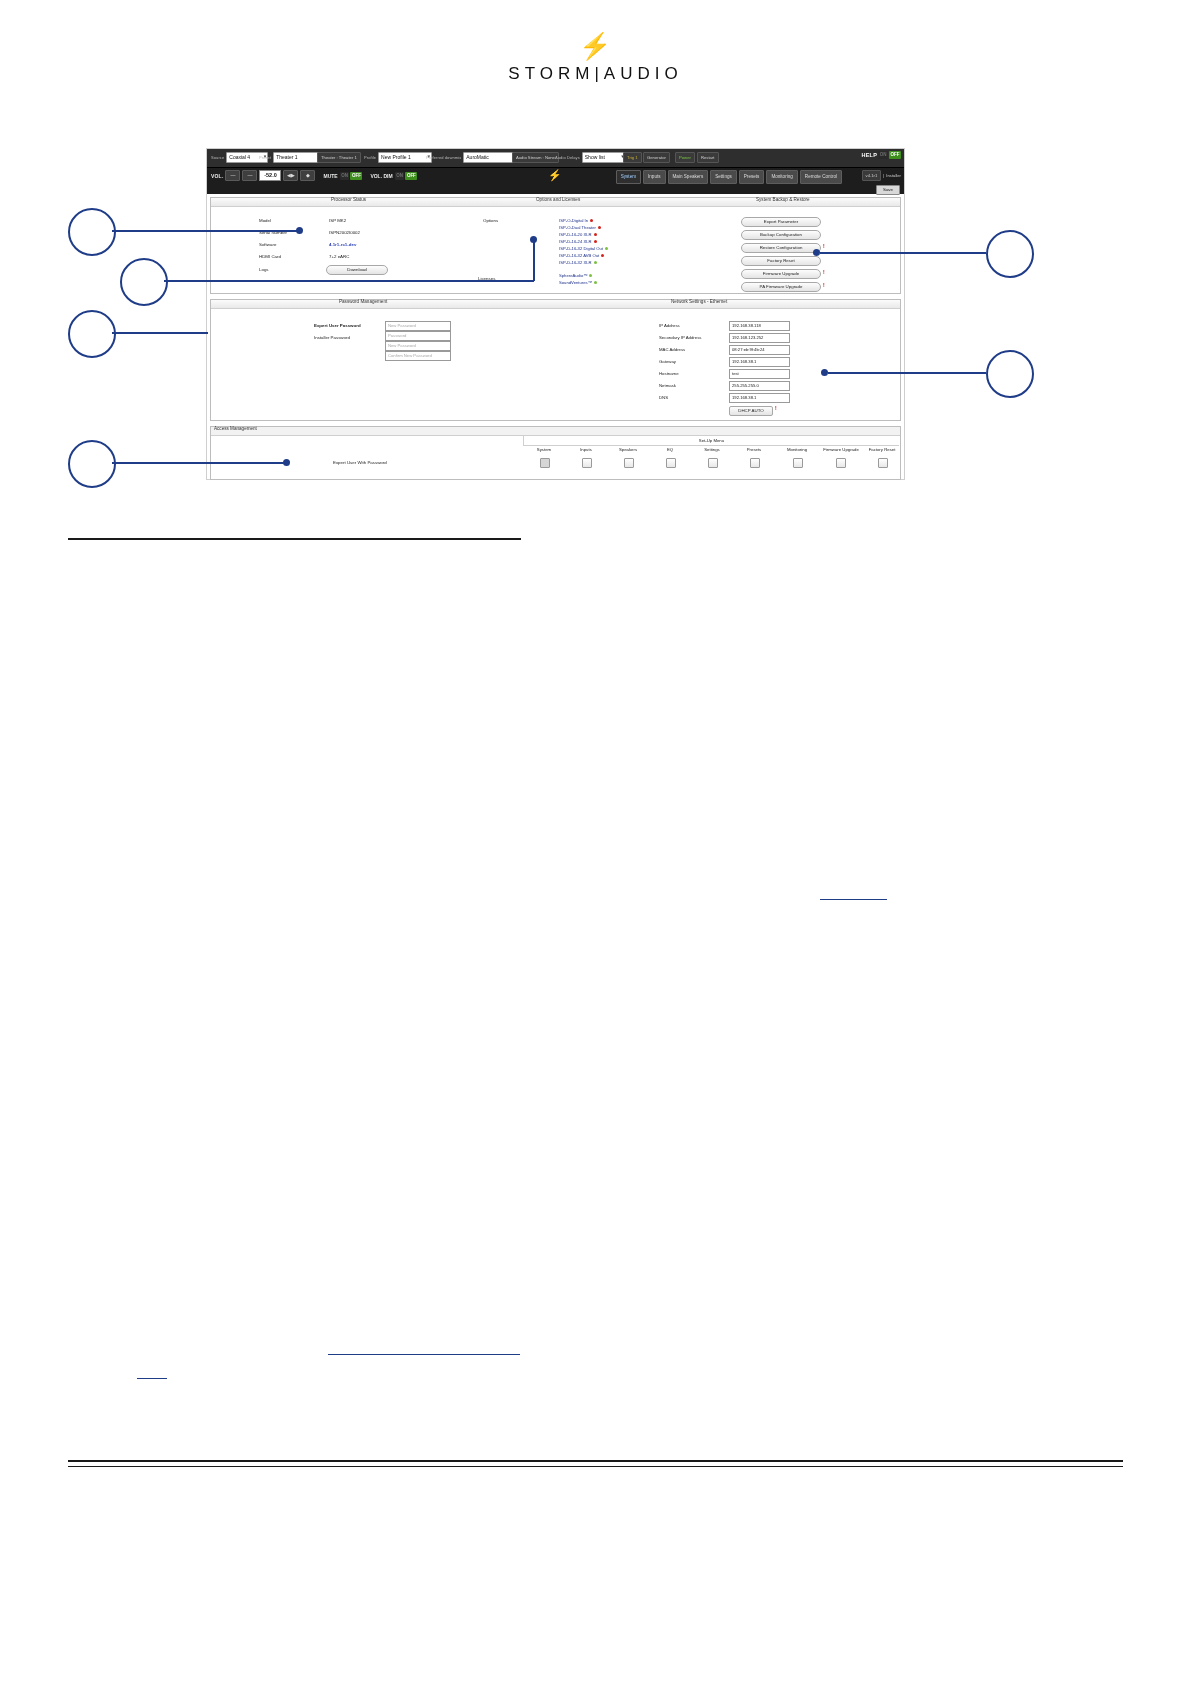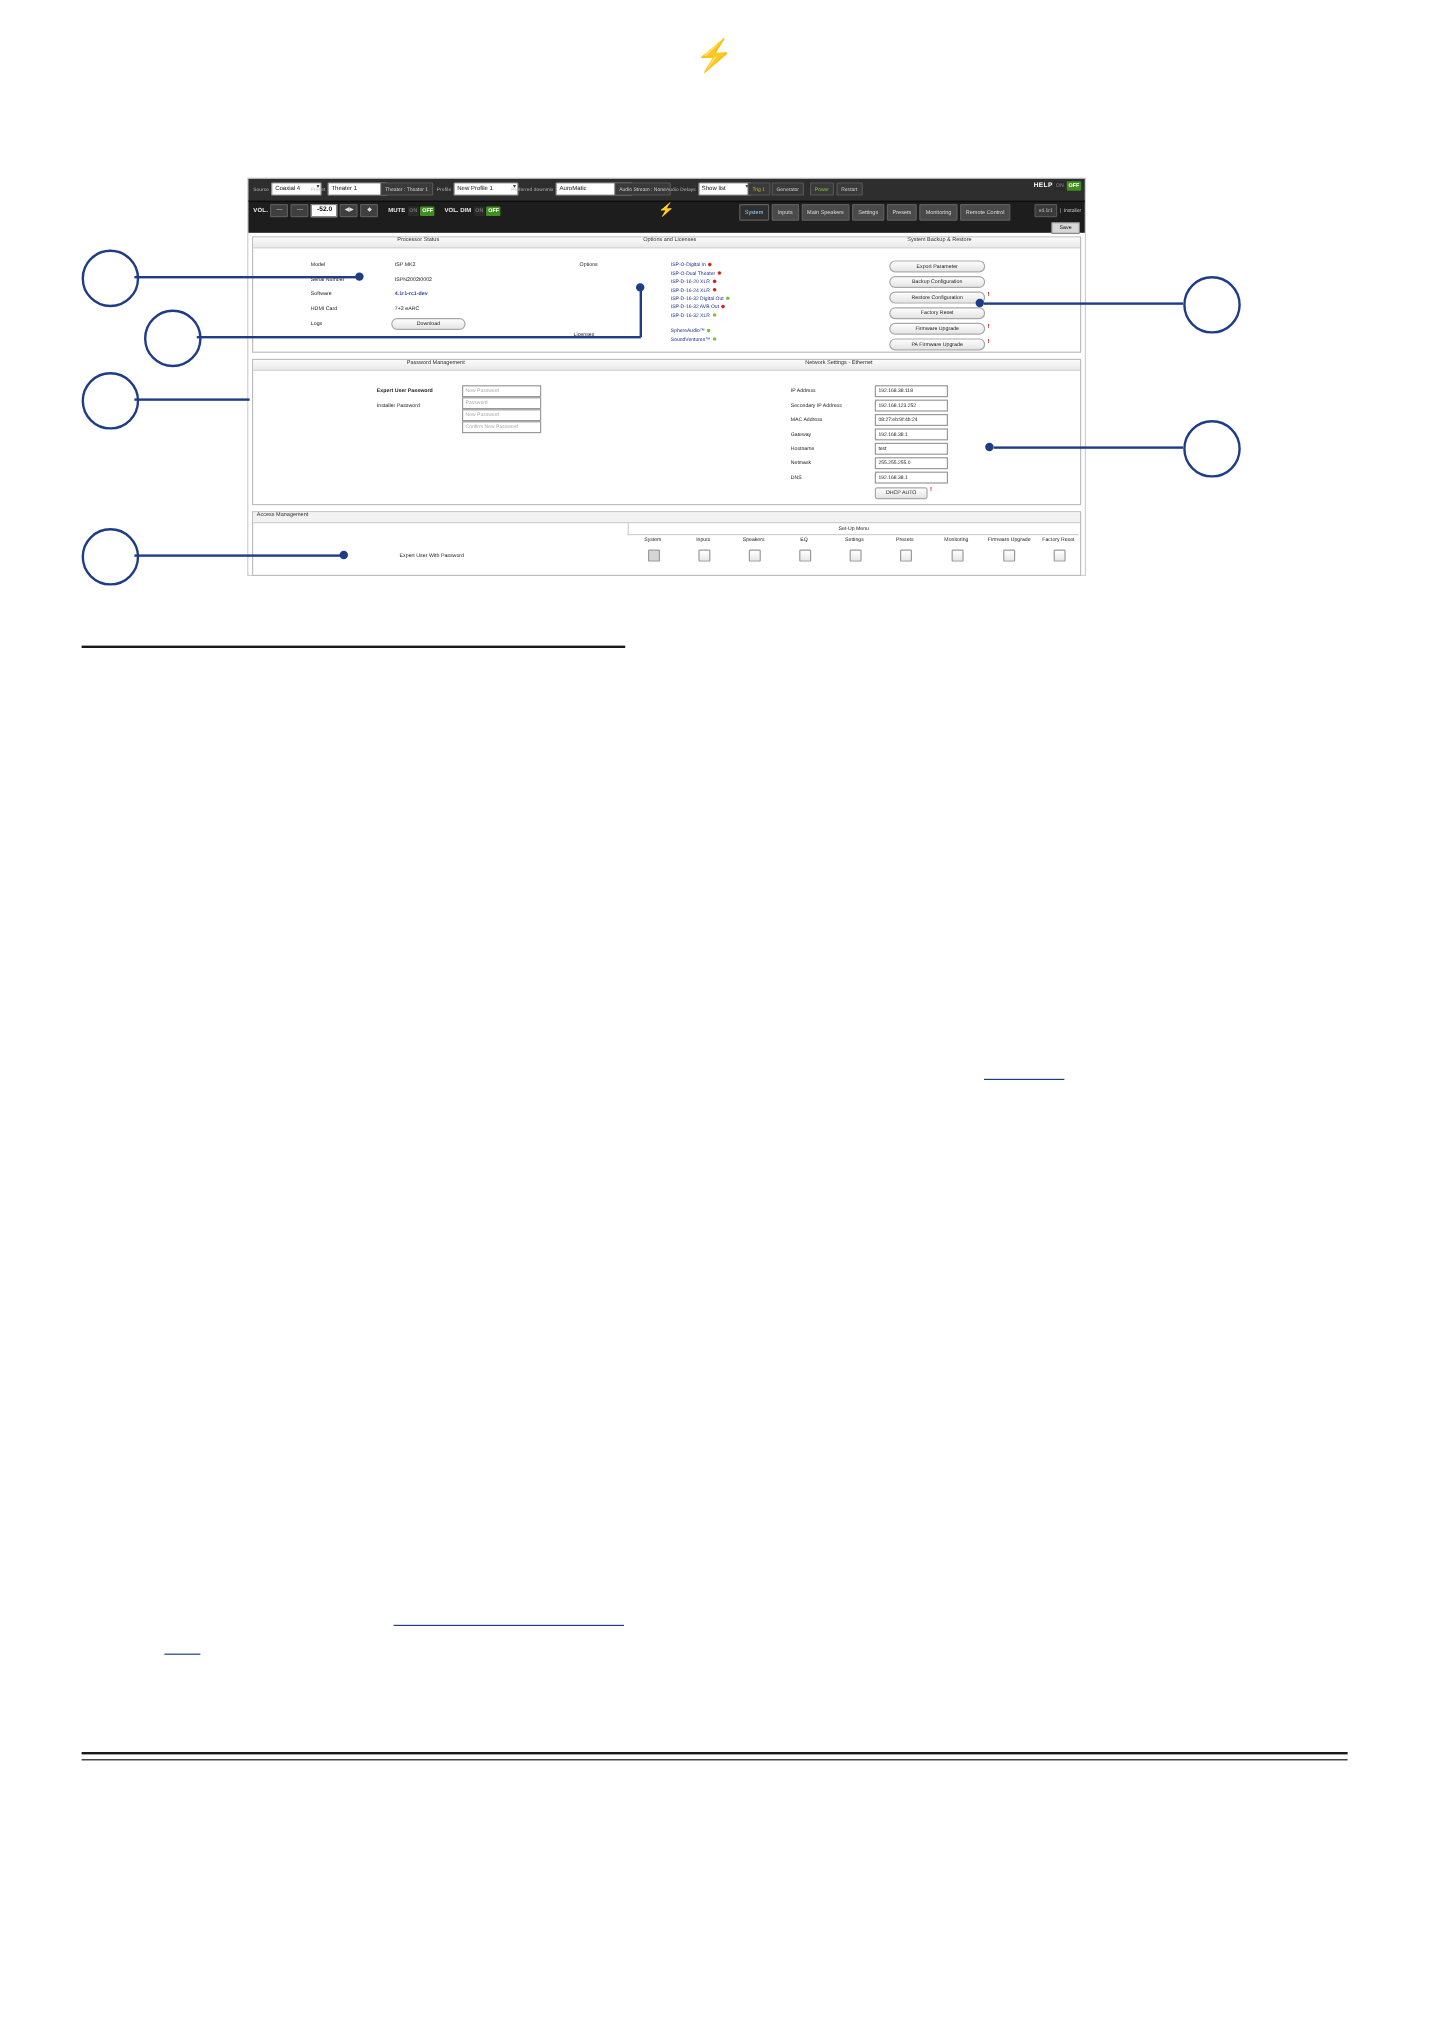--- a/index.html
+++ b/index.html
@@ -107,20 +107,21 @@
 
   
   .rule { position:absolute; background:#1a1a1a; }
   .rule-blue { position:absolute; background:#1f3c88; height:1px; }
 </style>
 </head>
 <body>
 
 <div class="brand">
   <div class="brand-bolt">⚡</div>
+  <div class="brand-name">STORM|AUDIO</div>
 </div>
 
 <div class="app">
 
   <div class="topbar">
     <div class="ctl" style="left:4px;">
       <span class="ctl-lbl">Source</span>
       <span class="sel" style="width:30px;">Coaxial 4</span>
     </div>
     <div class="ctl" style="left:52px;">

